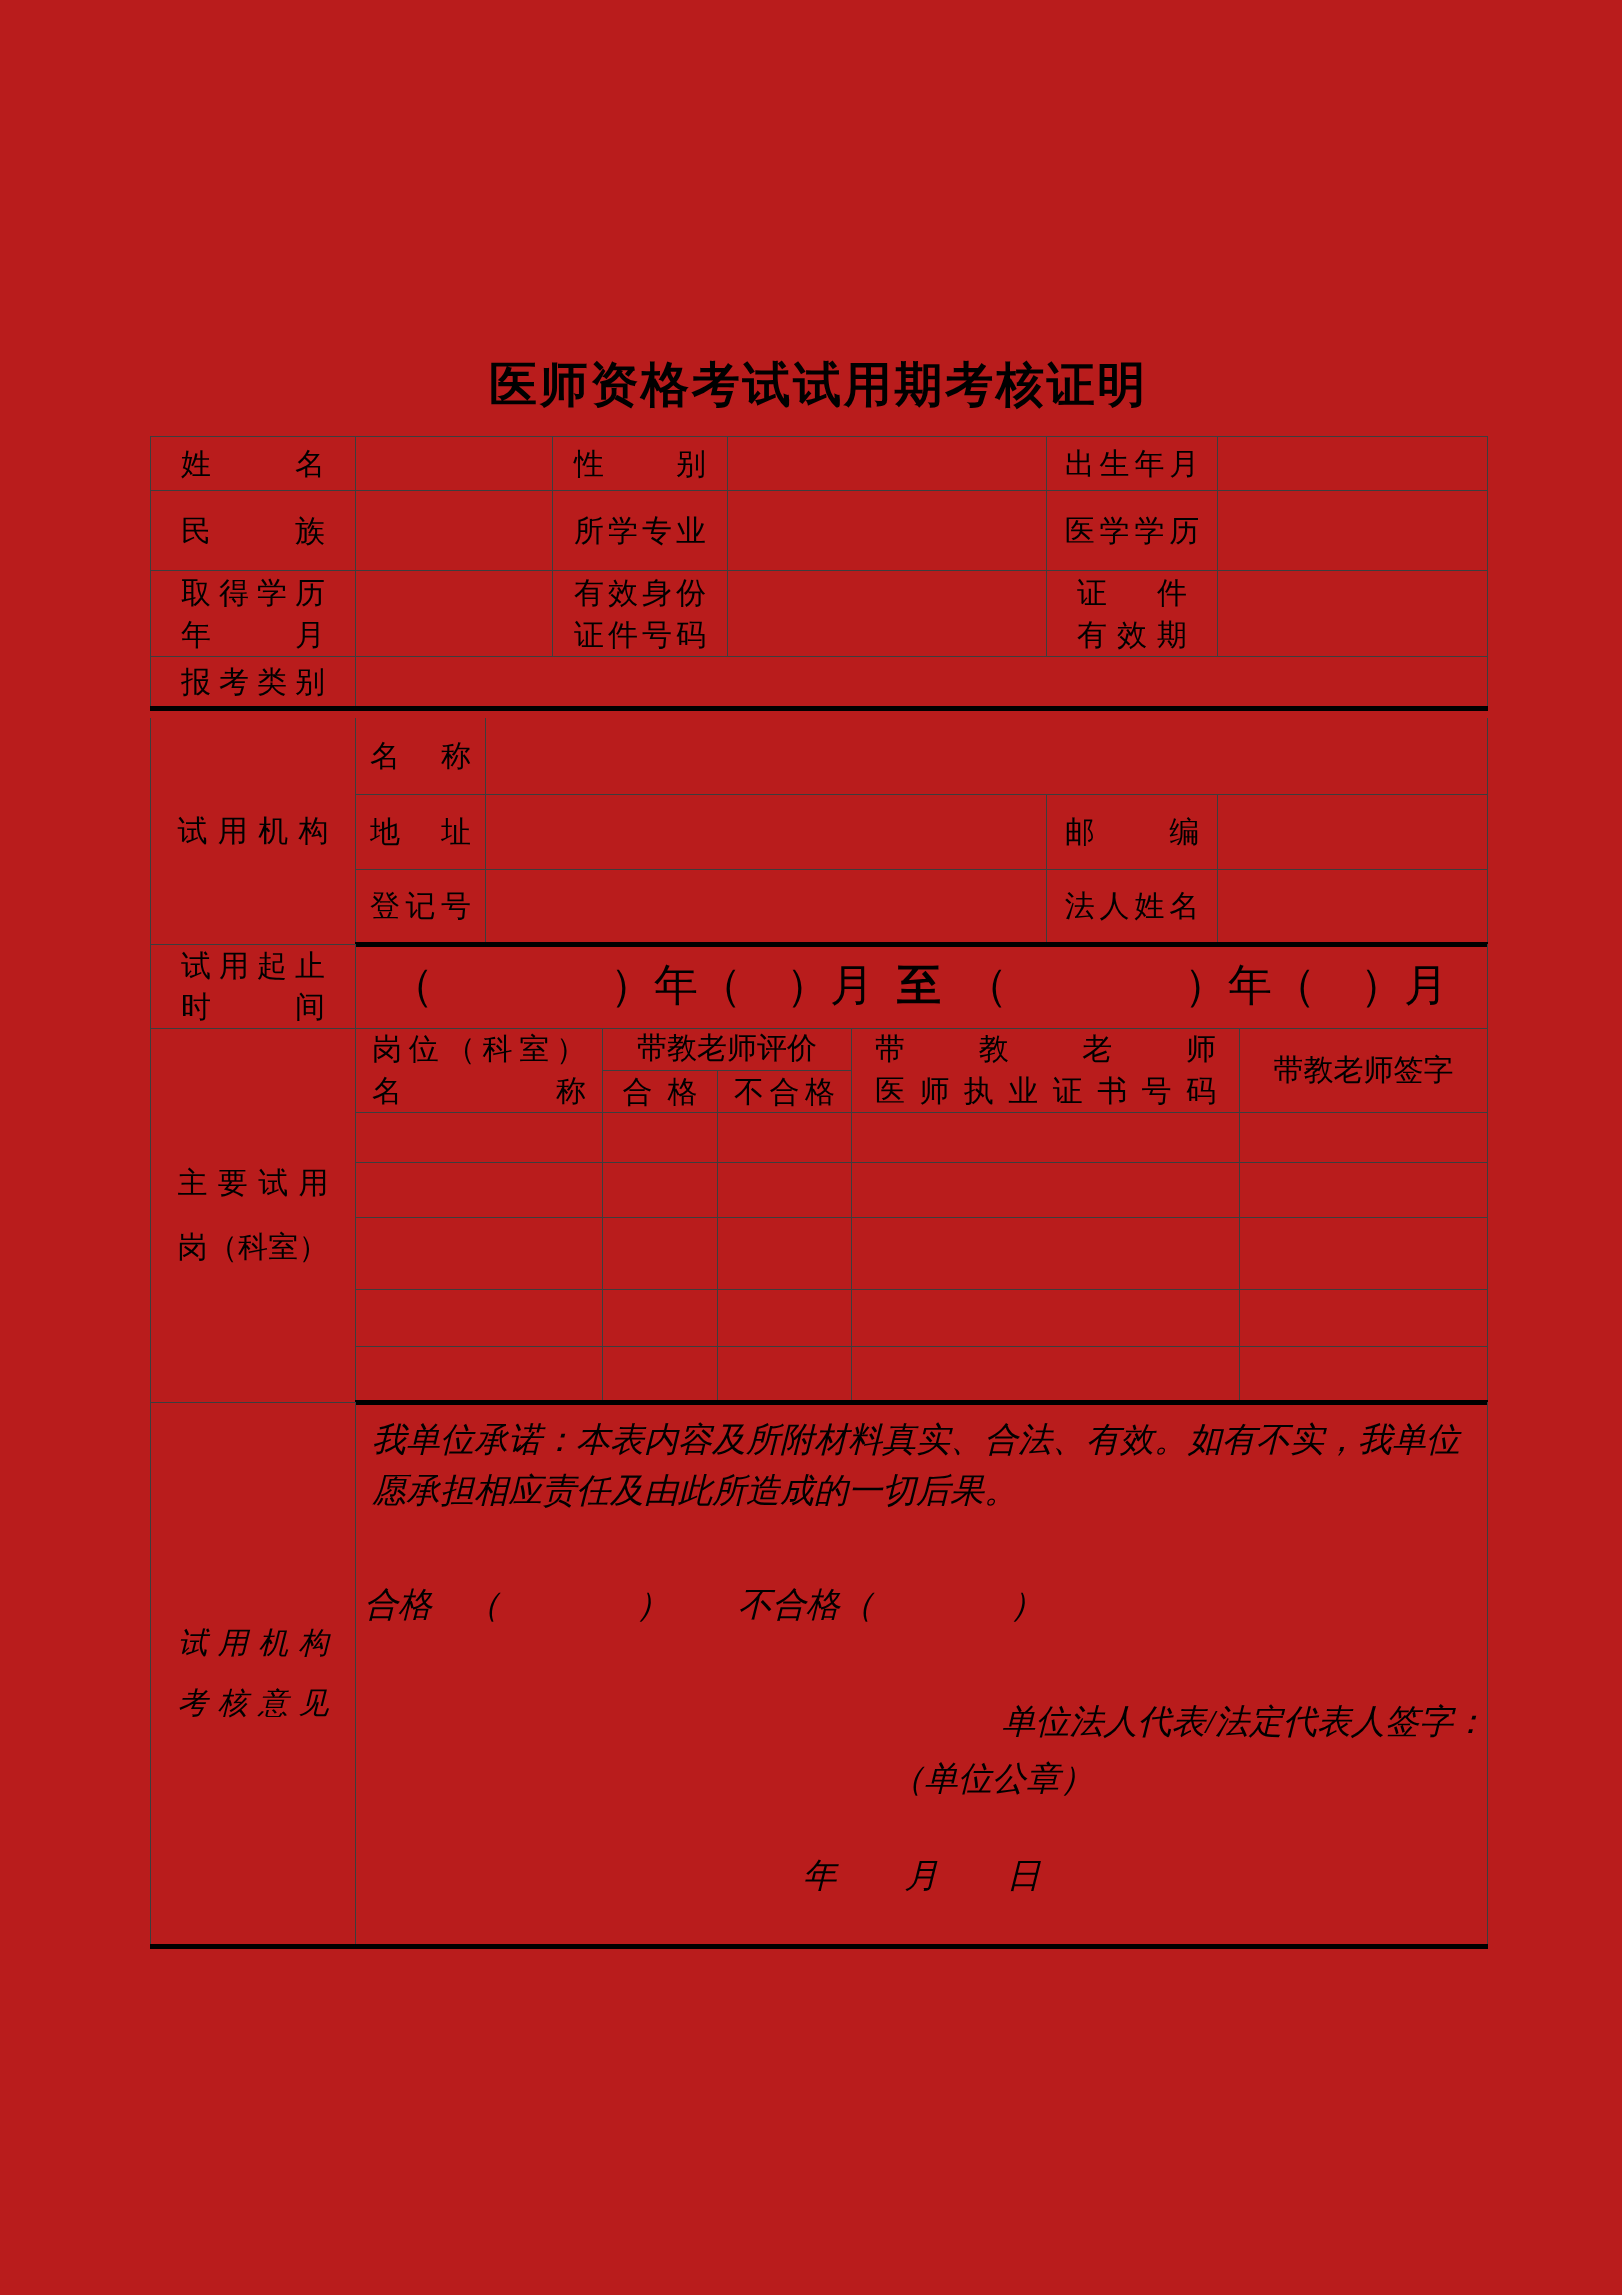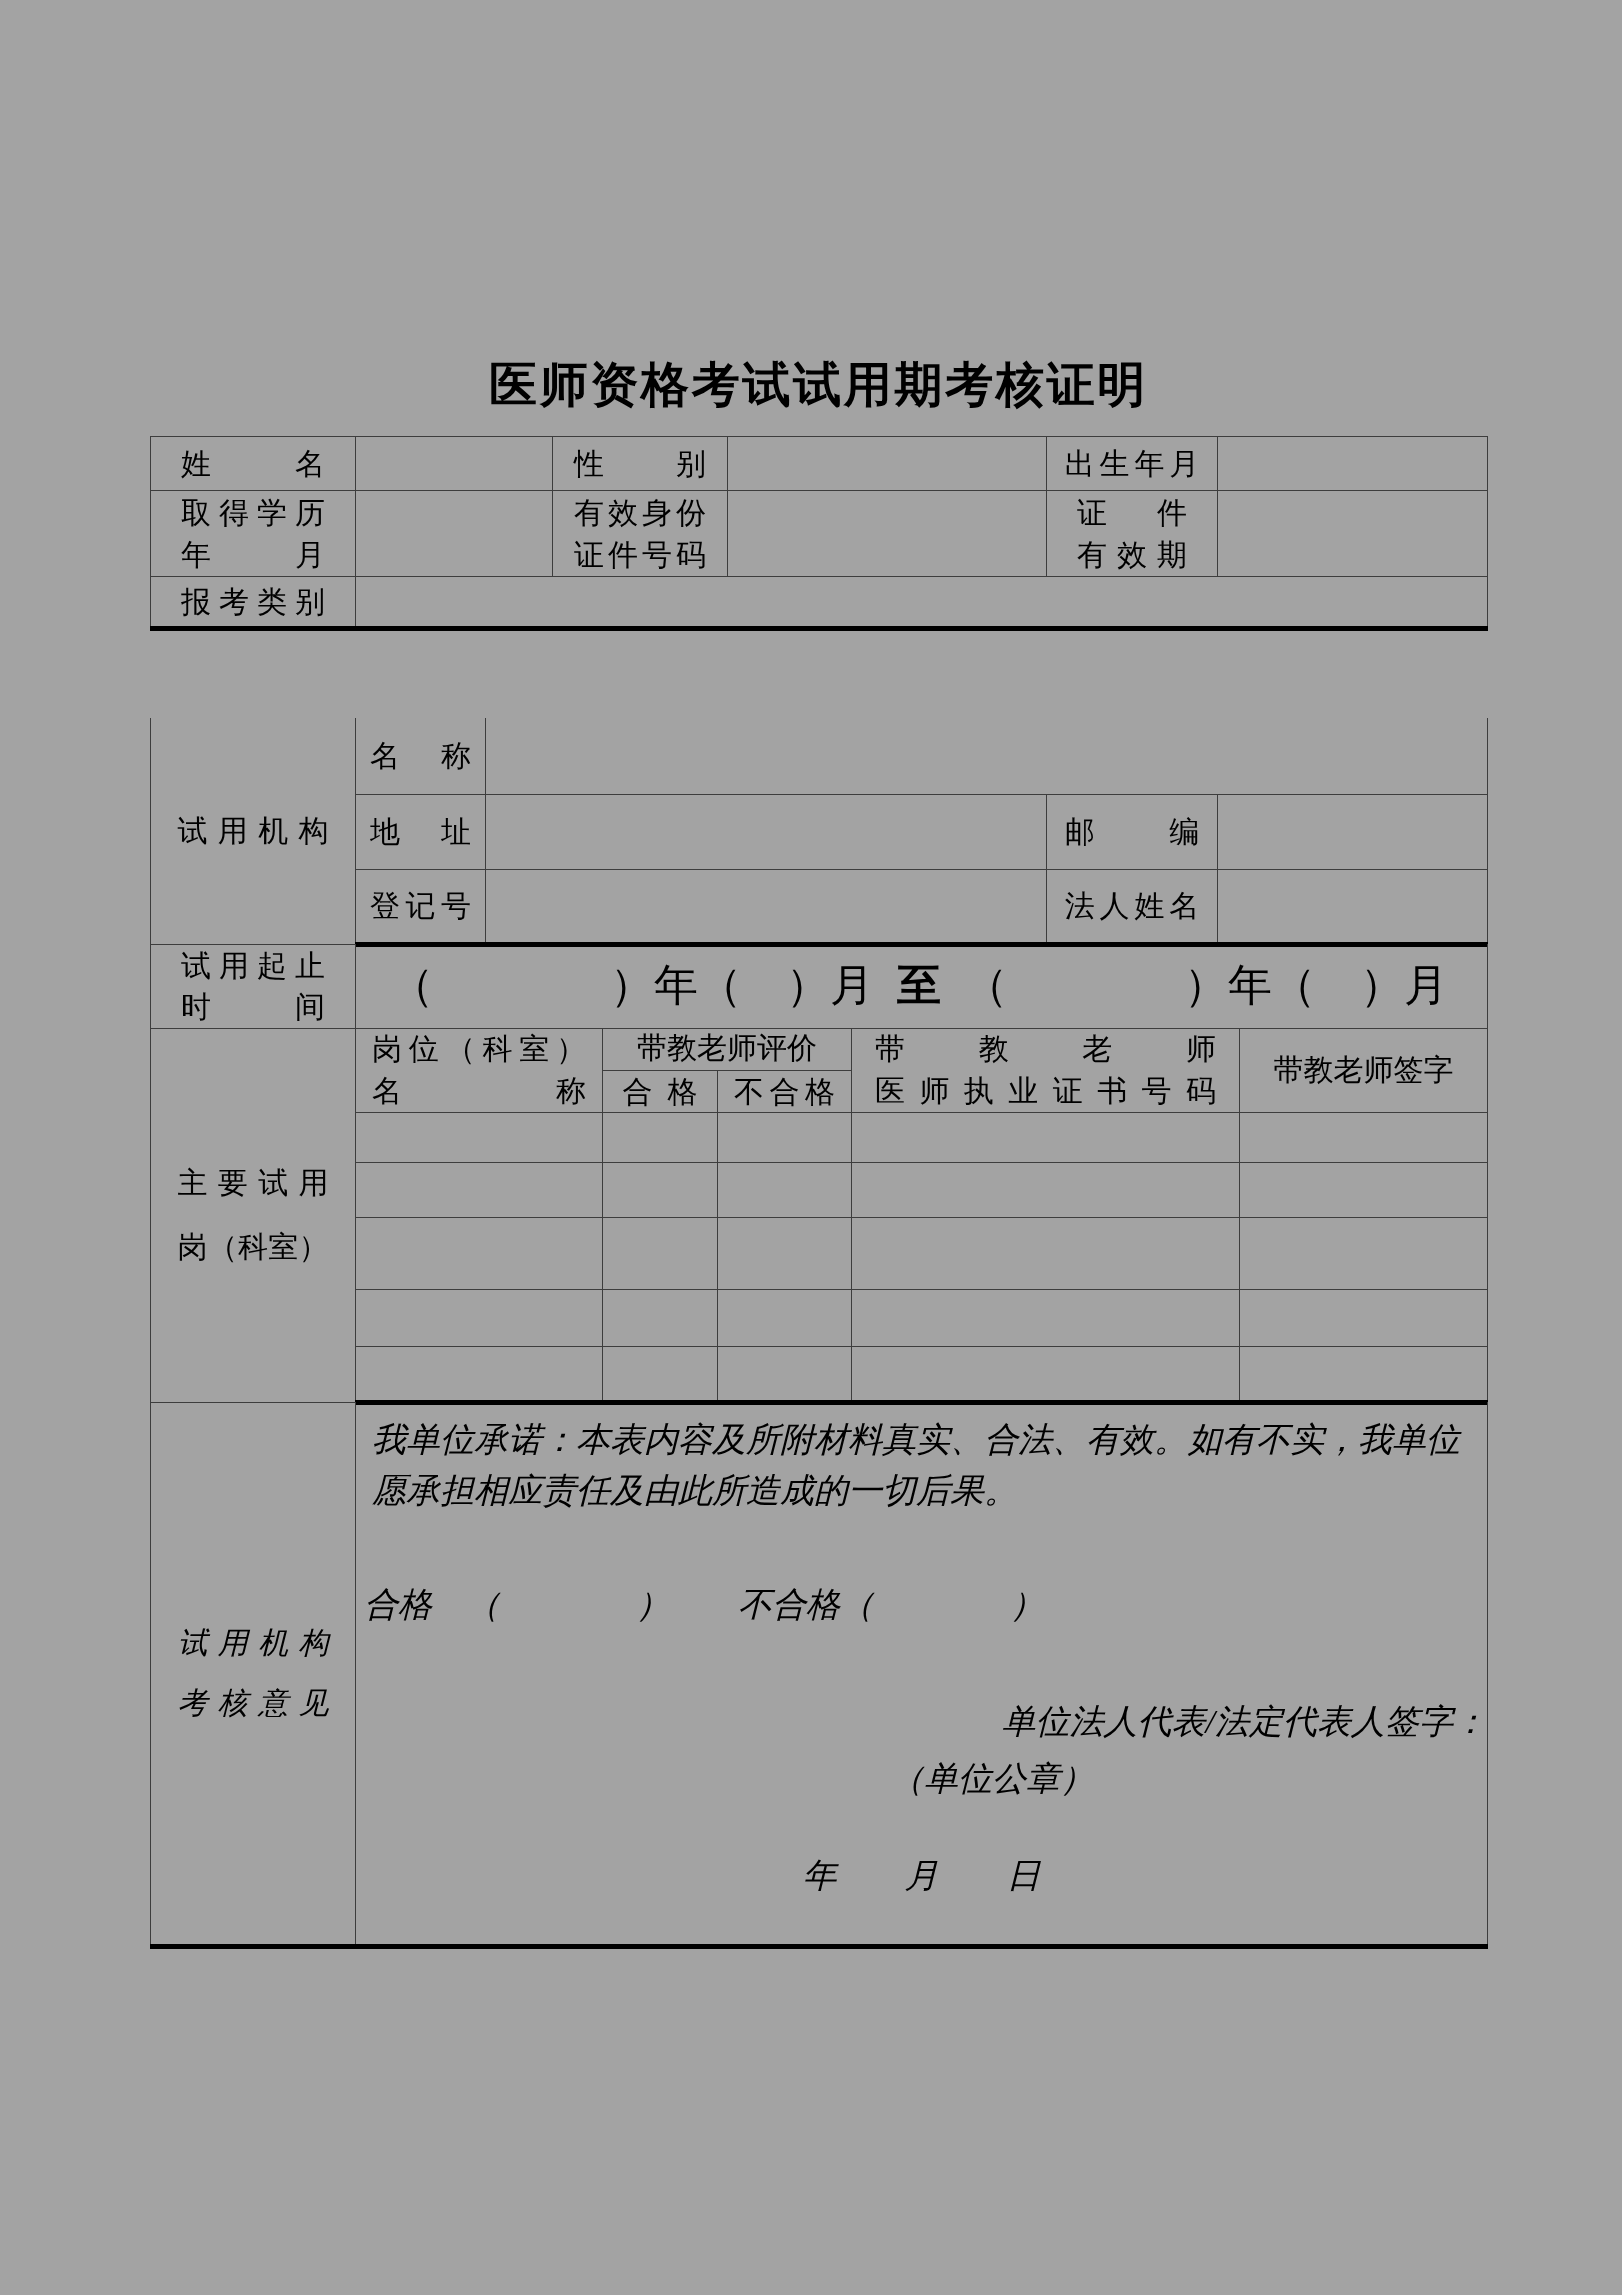--- a/index.html
+++ b/index.html
@@ -1,19 +1,19 @@
 <!DOCTYPE html>
 <html style="font-size:14px"><head>
 <meta charset="utf-8">
 <style>
   html,body{margin:0;padding:0;background:#e8e8e8;}
   #sheet{
     position:relative;
     width:1623px;height:2295px;
-    background:#a3a3a3;
+    background:#b91c1c;
     font-family:"Liberation Serif","DejaVu Serif",serif;
     color:#000;
     overflow:hidden;
   }
   .title{
     position:absolute;left:150px;top:353px;width:1337px;
     text-align:center;font-size:48px;font-weight:bold;letter-spacing:2.7px;
     white-space:nowrap;
   }
   table{
@@ -93,20 +93,34 @@
       <td></td>
       <td>
             <span class="lab p24">性别</span>
           </td>
       <td></td>
       <td>
             <span class="lab p20">出生年月</span>
           </td>
       <td></td>
     </tr>
+    <tr style="height:80px">
+      <td>
+            <span class="lab p34">民族</span>
+          </td>
+      <td></td>
+      <td>
+            <span class="lab p24">所学专业</span>
+          </td>
+      <td></td>
+      <td>
+            <span class="lab p20">医学学历</span>
+          </td>
+      <td></td>
+    </tr>
     <tr style="height:86px">
       <td>
         <span class="lab p34 lh48">取得学历</span>
         <span class="lab p34 lh48">年月</span>
       </td>
       <td></td>
       <td>
         <span class="lab p24 lh48">有效身份</span>
         <span class="lab p24 lh48">证件号码</span>
       </td>

